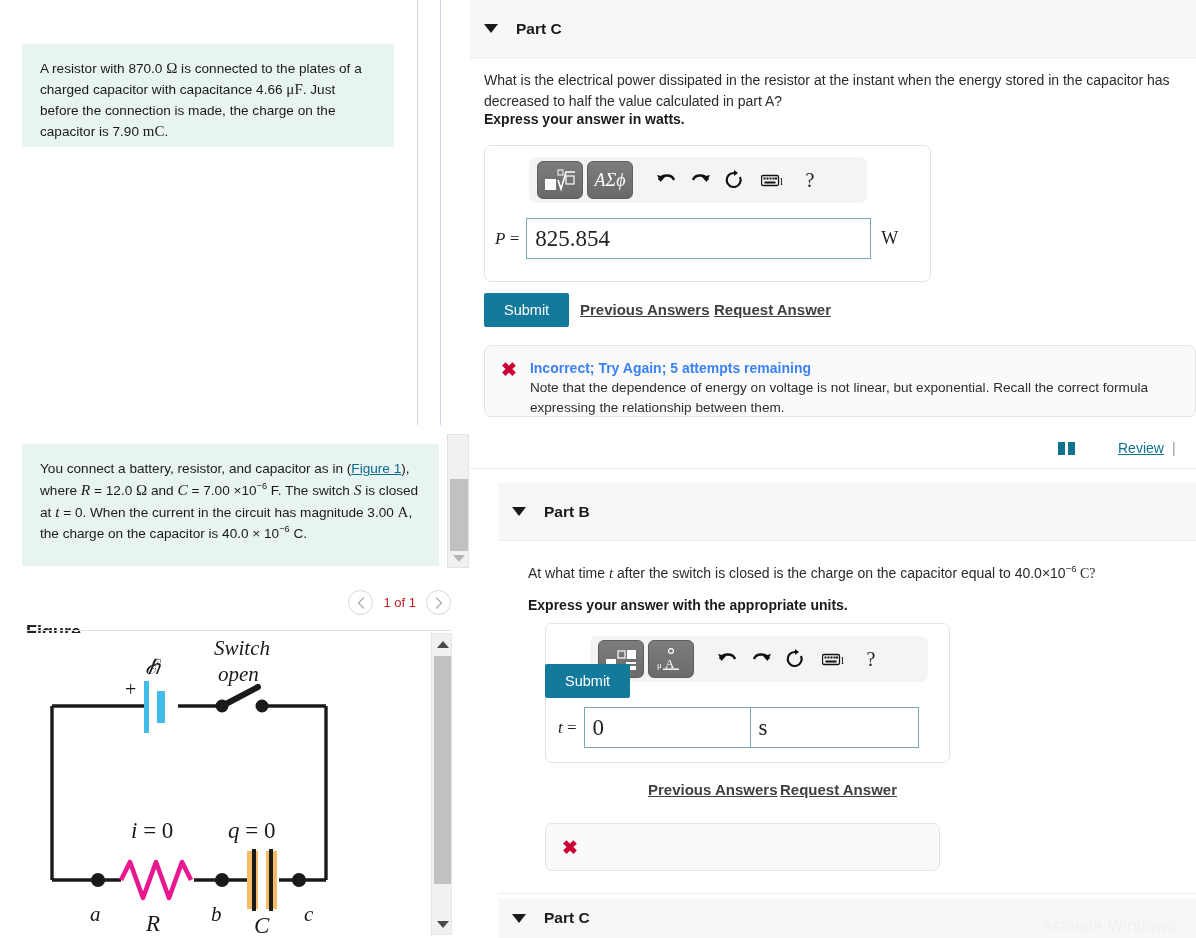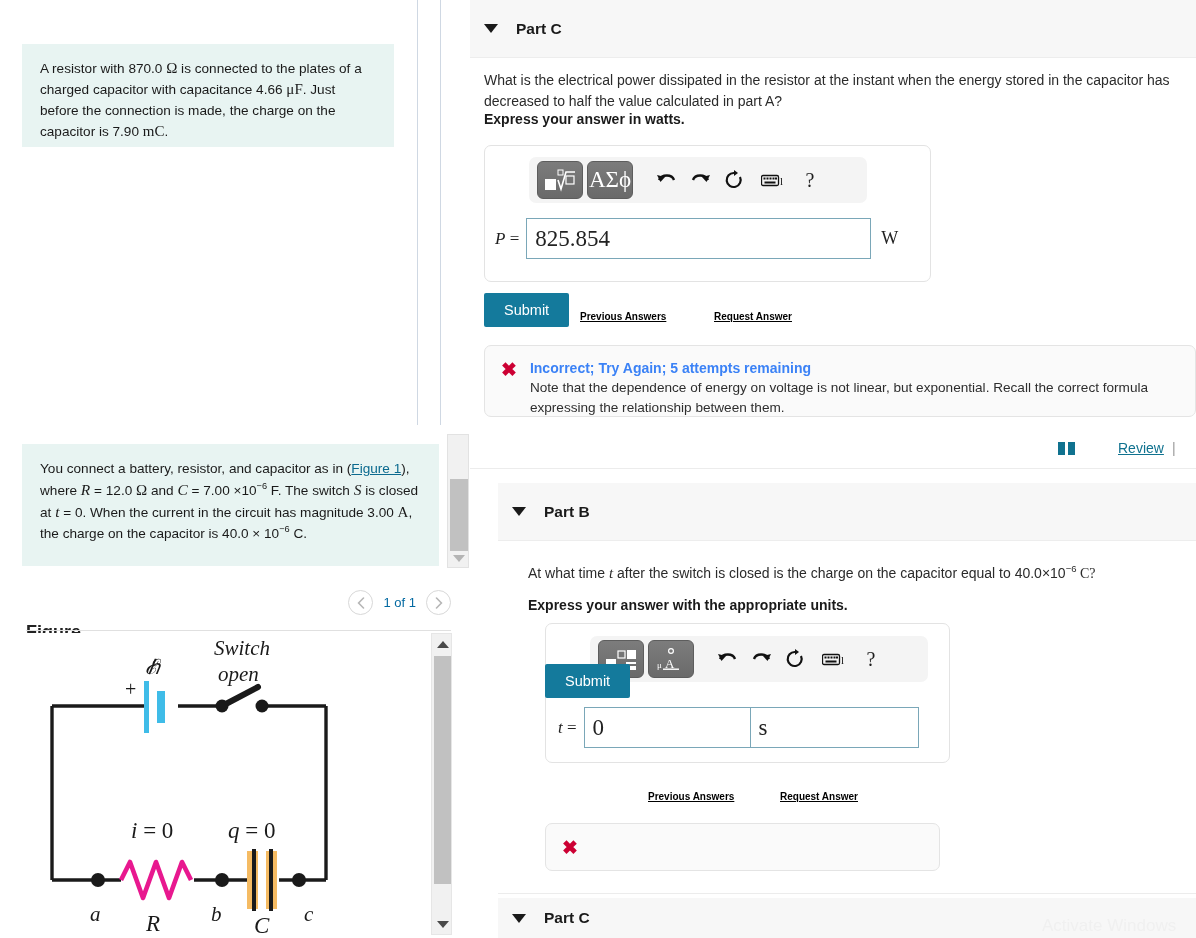--- a/index.html
+++ b/index.html
@@ -67,21 +67,21 @@
     position: absolute; left: 26px; top: 590px; width: 425px; height: 40px;
   }
   .figure-title { font-size: 18px; font-weight: bold; color: #222; position: absolute; left: 0; top: 4px; margin-top: 28px; }
   .fig-nav { position: absolute; right: 0; top: 0; display: flex; align-items: center; gap: 10px; }
   .nav-circle {
     width: 25px; height: 25px; border-radius: 50%;
     border: 1px solid #d8d8d8; background: #fff;
     display: flex; align-items: center; justify-content: center;
     color: #b0b0b0; font-size: 13px; cursor: pointer;
   }
-  .fig-count { font-size: 13px; color: #0369a1; }
+  .fig-count { font-size: 13px; color: #b91c1c; }
   .figure-rule { position: absolute; left: 26px; top: 630px; width: 425px; height: 1px; background: #e0e0e0; }
 
   
   .figure-view {
     position: absolute; left: 26px; top: 633px; width: 402px; height: 302px;
     background: #fff; overflow: hidden;
   }
   .sb-fig {
     position: absolute; left: 431px; top: 633px; width: 21px; height: 302px;
     background: #f1f1f1; border: 1px solid #e6e6e6;
@@ -121,21 +121,21 @@
     display: flex; align-items: center; height: 46px;
   }
   .mbtn {
     width: 46px; height: 38px; border-radius: 6px;
     background: linear-gradient(#7c7c7c, #6a6a6a);
     border: 1px solid #5d5d5d;
     position: relative; cursor: pointer;
     display: flex; align-items: center; justify-content: center;
   }
   .mbtn + .mbtn { margin-left: 4px; }
-  .mbtn .glyph { color: #fff; font-family: "Liberation Serif", serif; font-size: 23px; }
+  .mbtn .glyph { color: #fff; font-family: "Liberation Serif", serif; font-size: 18px; font-style: italic; }
   .ico {
     width: 34px; height: 38px; display: flex; align-items: center; justify-content: center;
     cursor: pointer; color: #1d1d1d;
   }
   .ico svg { display: block; }
 
   .ansrow { position: absolute; display: flex; align-items: center; }
   .ans-prefix { font-family: "Liberation Serif", serif; font-size: 17px; color: #222; margin-right: 7px; }
   .ans-prefix i { font-style: italic; }
   .ans-field {
@@ -144,22 +144,22 @@
     padding: 12px 8px; display: flex; align-items: center;
   }
   .ans-suffix { font-family: "Liberation Serif", serif; font-size: 18px; color: #222; margin-left: 10px; }
 
   .submit-btn {
     position: absolute; background: #147a9c; color: #fff;
     font-size: 14.5px; border: none; border-radius: 2px;
     padding: 9px 20px; cursor: pointer;
   }
   .link-a {
-    position: absolute; color: #000000; font-size: 10px;
-    text-decoration: underline; font-weight: bold; cursor: pointer; margin-top: 10px;
+    position: absolute; color: #404040; font-size: 15px;
+    text-decoration: underline; font-weight: bold; cursor: pointer;
   }
 
   .feedback {
     position: absolute; background: #fafafa;
     border: 1px solid #e4e4e4; border-radius: 7px;
     display: flex; padding: 14px 16px;
   }
   .xmark { color: #cc0033; font-size: 19px; font-weight: bold; margin-right: 13px; line-height: 19px; }
   .fb-title { font-size: 14px; font-weight: bold; color: #3b82f6; }
   .fb-body { font-size: 13.6px; color: #2e2e2e; line-height: 20px; margin-top: 2px; }

